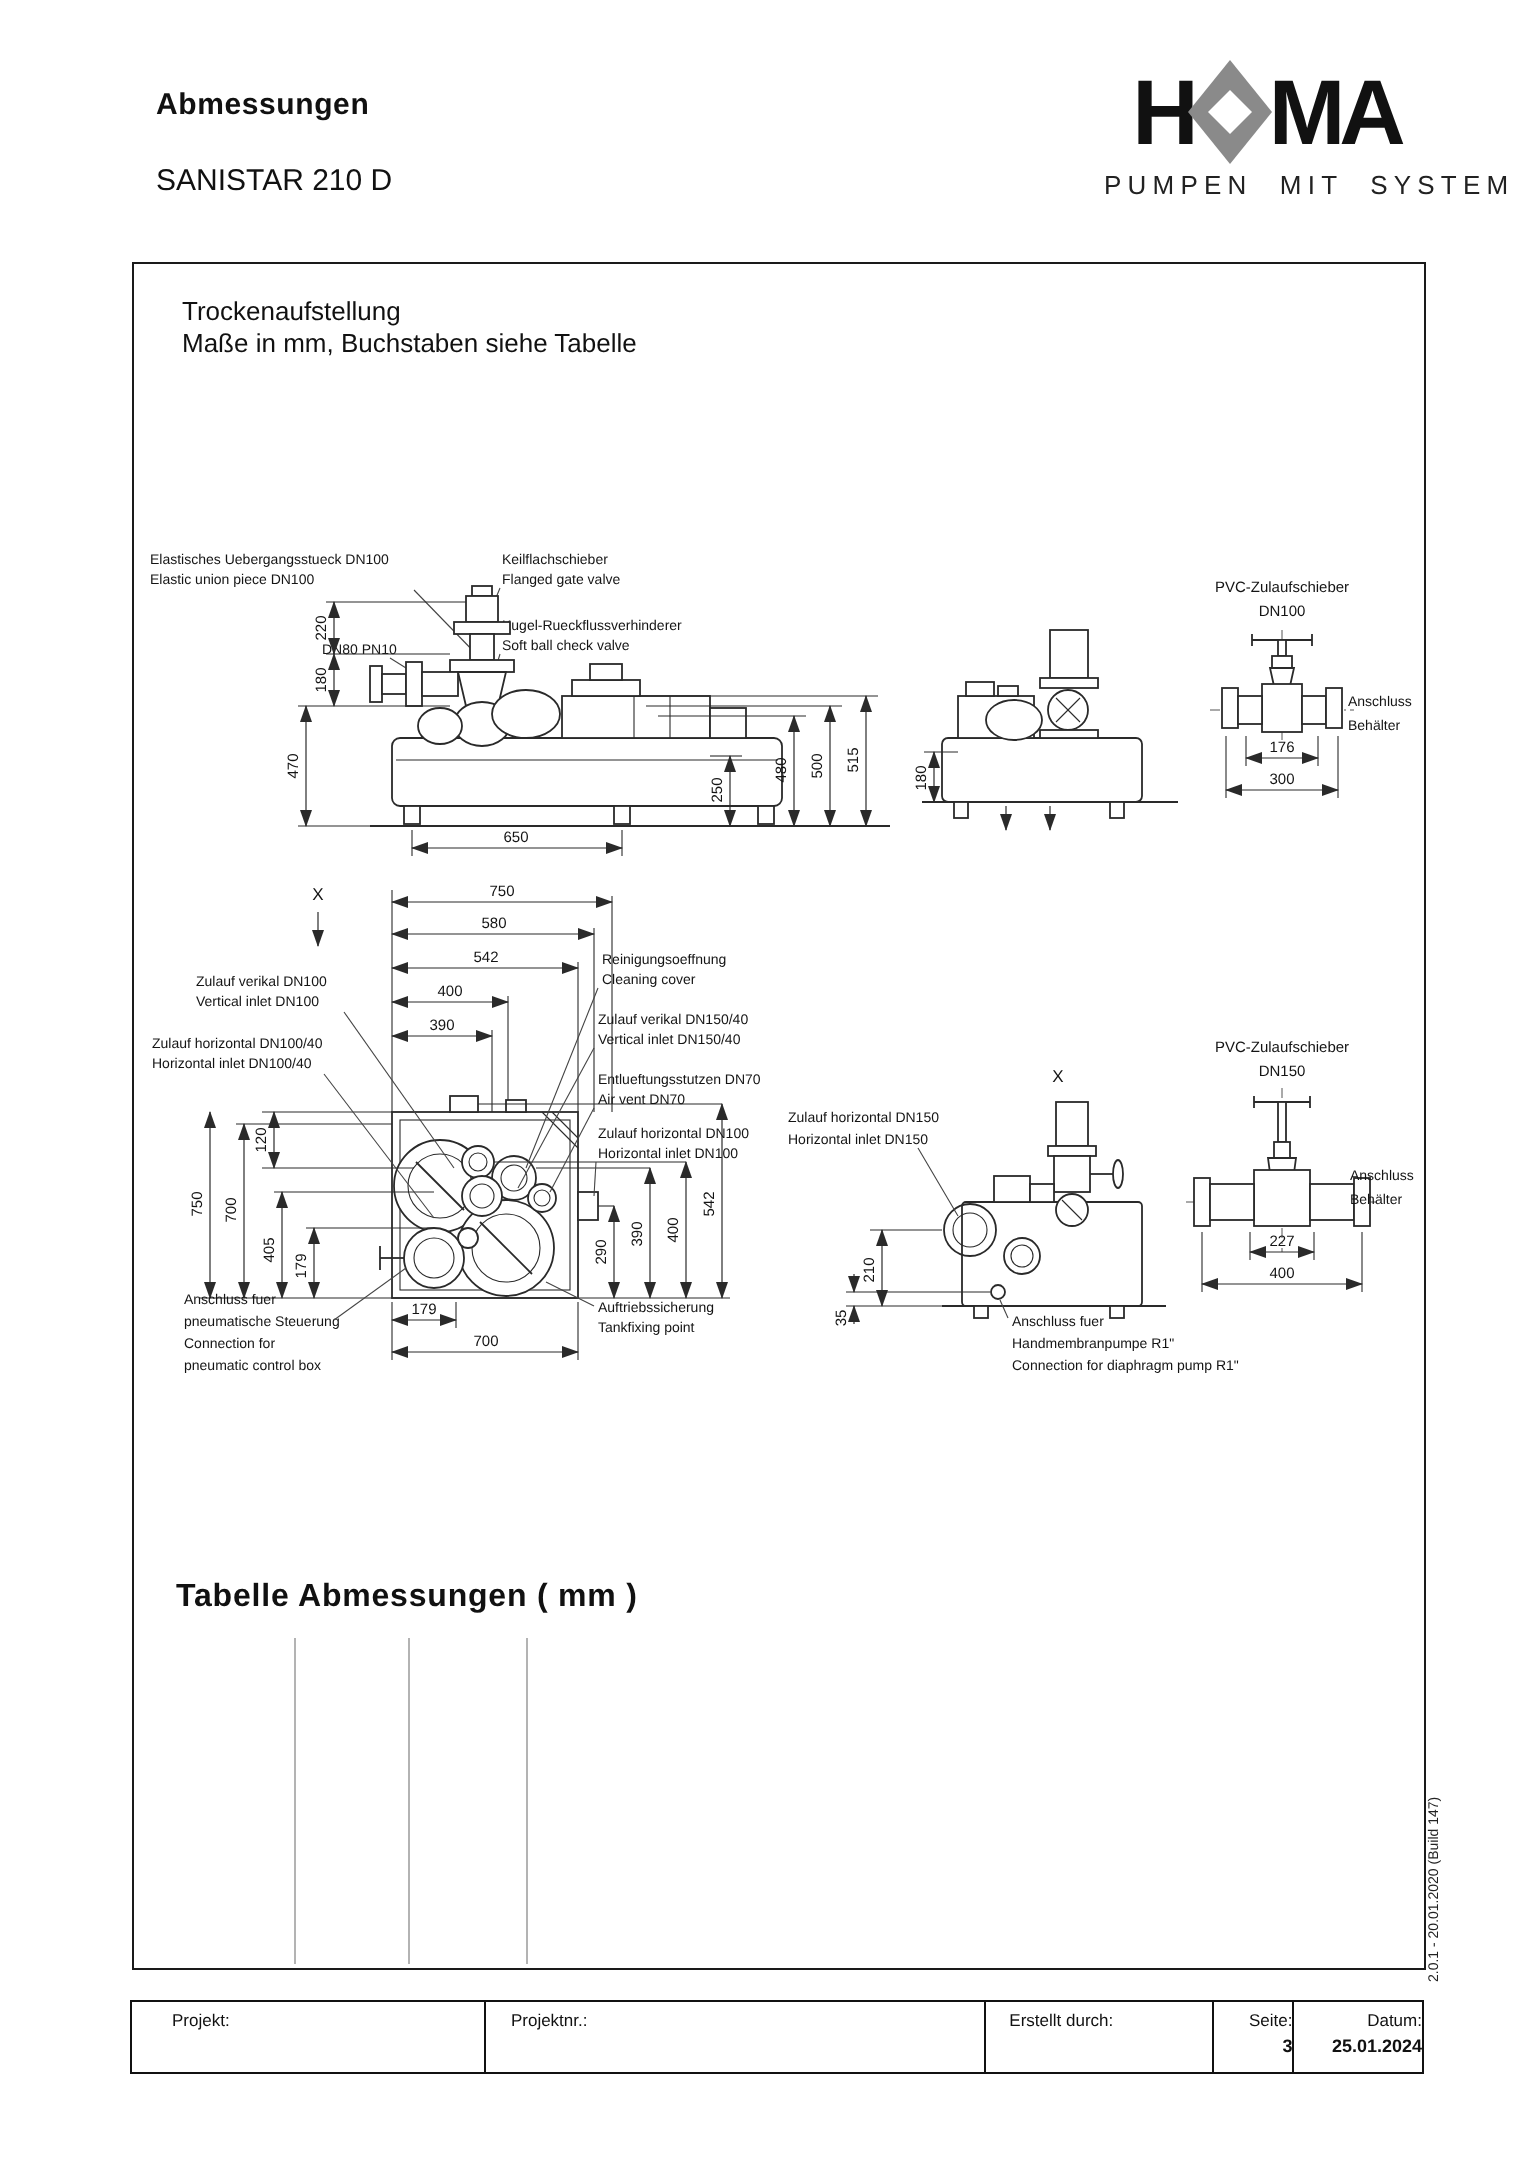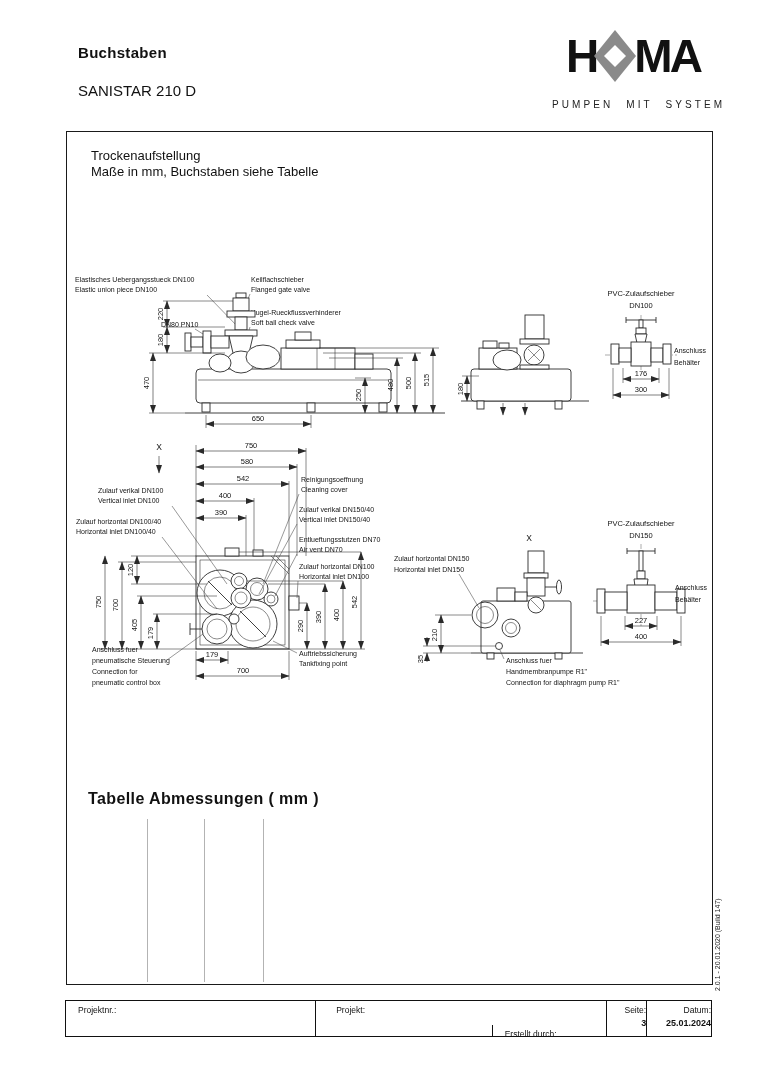--- a/index.html
+++ b/index.html
@@ -4,56 +4,56 @@
 <style>
   html,body{margin:0;padding:0;background:#ffffff;}
   body{width:763px;height:1080px;position:relative;font-family:"Liberation Sans",sans-serif;color:#111;overflow:hidden;}
   .abs{position:absolute;}
   
   .page-title{left:78px;top:44px;font-size:15px;font-weight:bold;letter-spacing:0.3px;}
   .page-subtitle{left:78px;top:82px;font-size:15px;}
   .logo{left:552px;top:30px;width:162px;}
   .logo-row{display:flex;align-items:center;justify-content:center;}
   .logo-letter{font-size:46px;font-weight:900;letter-spacing:-3px;line-height:1;color:#111;font-family:"Liberation Sans",sans-serif;}
-  .logo-tagline{margin-top:17px;font-size:10px;letter-spacing:3.1px;word-spacing:7px;color:#222;text-align:right;white-space:nowrap;}
+  .logo-tagline{margin-top:3px;font-size:13px;letter-spacing:3.1px;word-spacing:7px;color:#222;text-align:right;white-space:nowrap;}
   
   .main-box{left:66px;top:131px;width:645px;height:852px;border:1.3px solid #1a1a1a;background:#fff;}
   .notes{left:24px;top:16px;font-size:13px;line-height:16px;}
   .drawing-svg{left:0;top:0;}
   .table-heading{left:21px;top:658px;font-size:16px;font-weight:bold;letter-spacing:0.4px;}
   .tcol{width:1px;height:163px;background:#b3b3b3;top:687px;}
   
   .version-text{left:714px;top:991px;font-size:7px;color:#222;white-space:nowrap;transform:rotate(-90deg);transform-origin:0 0;}
   
   .footer{left:65px;top:1000px;width:647px;height:37px;display:flex;border:1.4px solid #111;box-sizing:border-box;}
   .fcell{box-sizing:border-box;border-left:1.2px solid #111;font-size:8.5px;padding-top:4px;}
   .fcell:first-child{border-left:none;}
   .fc1{width:177px;padding-left:20px;}
   .fc2{width:250px;padding-left:12px;}
-  .fc3{width:115px;padding-left:12px;margin-top:24px;}
+  .fc3{width:115px;padding-left:12px;}
   .fc4{width:40px;text-align:right;}
   .fc5{width:65px;text-align:right;}
   .fval{font-weight:bold;font-size:9px;margin-top:3px;}
   
   text{font-family:"Liberation Sans",sans-serif;fill:#141414;}
   .lbl{font-size:7px;}
   .dim{font-size:7.5px;}
   .ttl{font-size:7.5px;}
   .ax{font-size:8.5px;}
   .ln{stroke:#2a2a2a;stroke-width:0.9;fill:none;}
   .fillw{fill:#ffffff;}
   .thin{stroke:#2a2a2a;stroke-width:0.55;fill:none;}
   .dimln{stroke:#2a2a2a;stroke-width:0.6;fill:none;}
   .lead{stroke:#444;stroke-width:0.55;fill:none;}
   .dash{stroke:#555;stroke-width:0.5;stroke-dasharray:5 2 1 2;fill:none;}
 </style>
 </head>
 <body>
 
-<div class="abs page-title">Buchstaben</div>
+<div class="abs page-title">Abmessungen</div>
 <div class="abs page-subtitle">SANISTAR 210 D</div>
 
 <div class="abs logo">
   <div class="logo-row">
     <span class="logo-letter">H</span>
     <svg width="42" height="52" viewBox="0 0 42 52" style="margin:0 -2px;">
       <polygon points="21,0 42,26 21,52 0,26" fill="#8a8a8a"></polygon>
       <polygon points="21,15 32,26 21,37 10,26" fill="#ffffff"></polygon>
     </svg>
     <span class="logo-letter">MA</span>
@@ -393,25 +393,25 @@
 
   <div class="abs table-heading">Tabelle Abmessungen  ( mm )</div>
   <div class="abs tcol" style="left:80px;"></div>
   <div class="abs tcol" style="left:137px;"></div>
   <div class="abs tcol" style="left:196px;"></div>
 </div>
 
 <div class="abs version-text">2.0.1  -  20.01.2020 (Build 147)</div>
 
 <div class="abs footer">
+  <div class="fcell fc1">
+    <span>Projekt:</span>
+  </div>
   <div class="fcell fc2">
     <span>Projektnr.:</span>
-  </div>
-  <div class="fcell fc1">
-    <span>Projekt:</span>
   </div>
   <div class="fcell fc3">
     <span>Erstellt durch:</span>
   </div>
   <div class="fcell fc4">
     <div>Seite:</div>
     <div class="fval">3</div>
   </div>
   <div class="fcell fc5">
     <div>Datum:</div>

